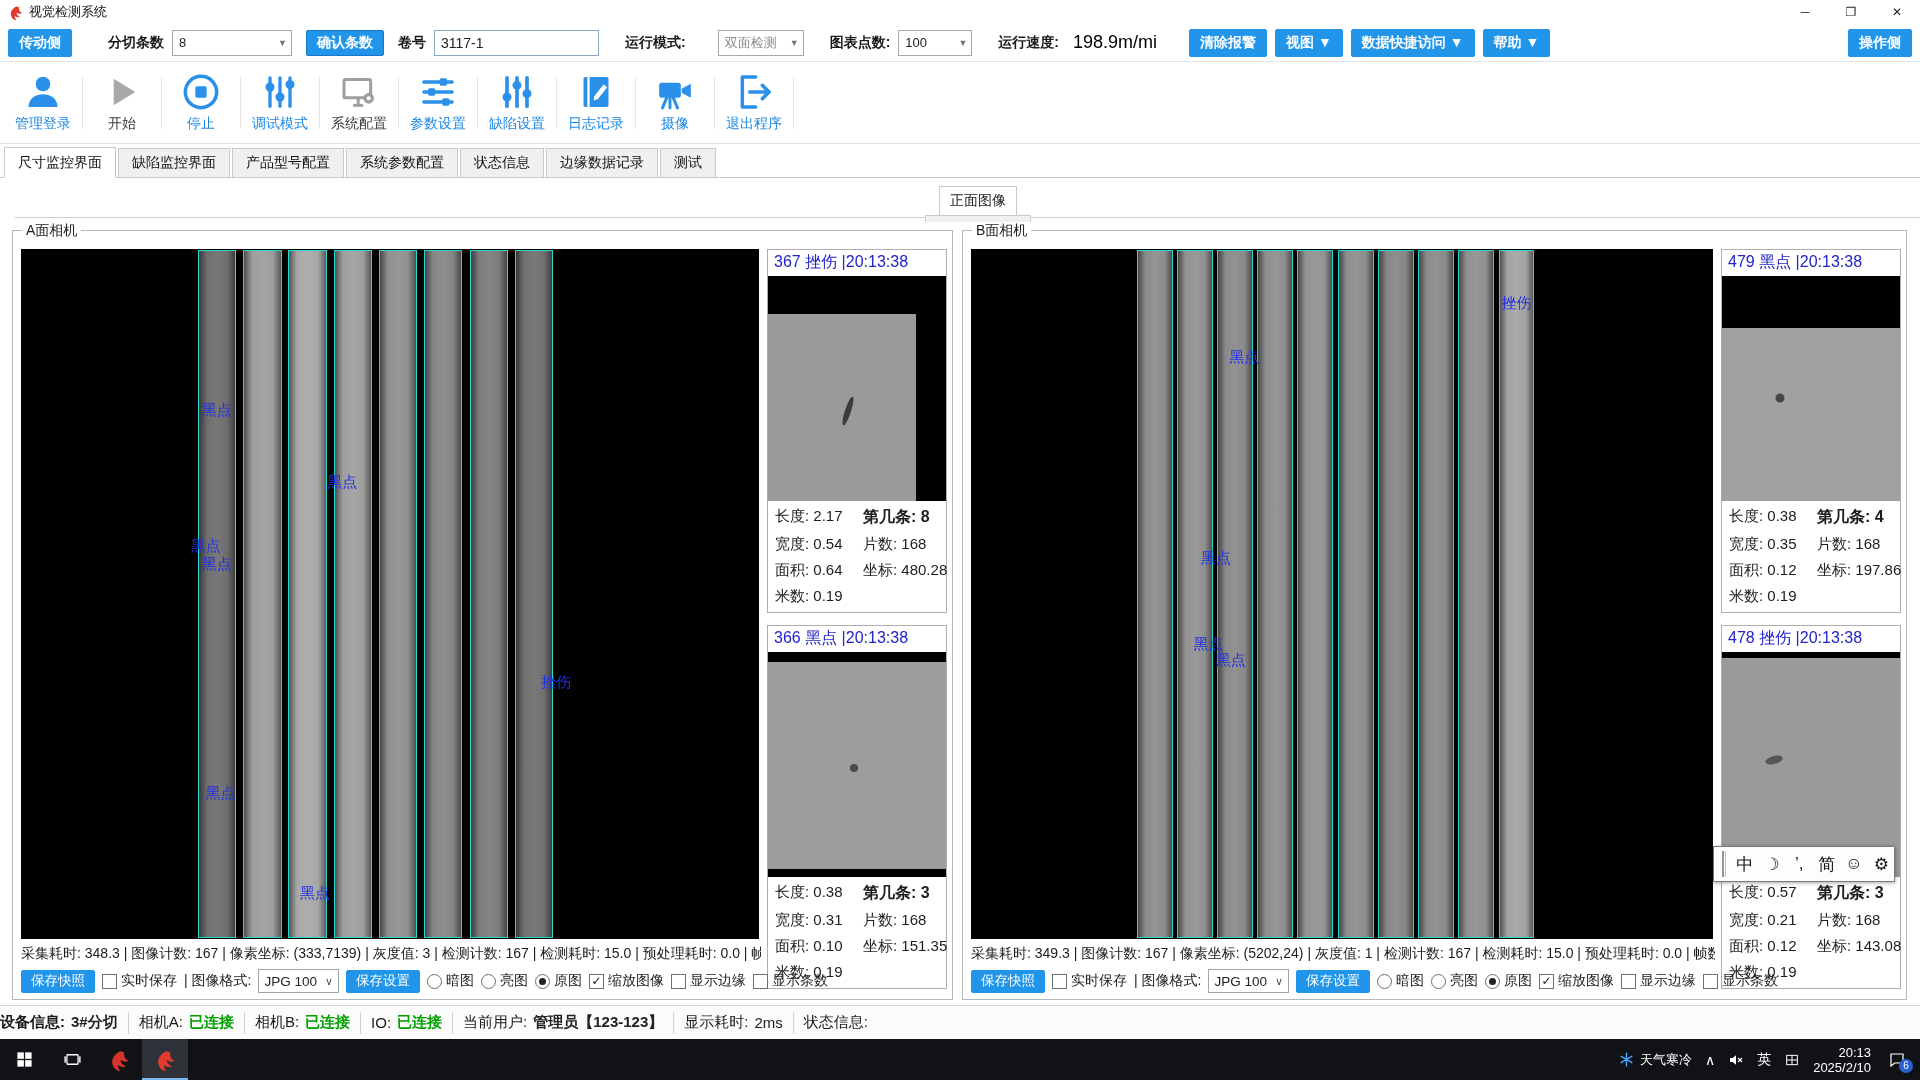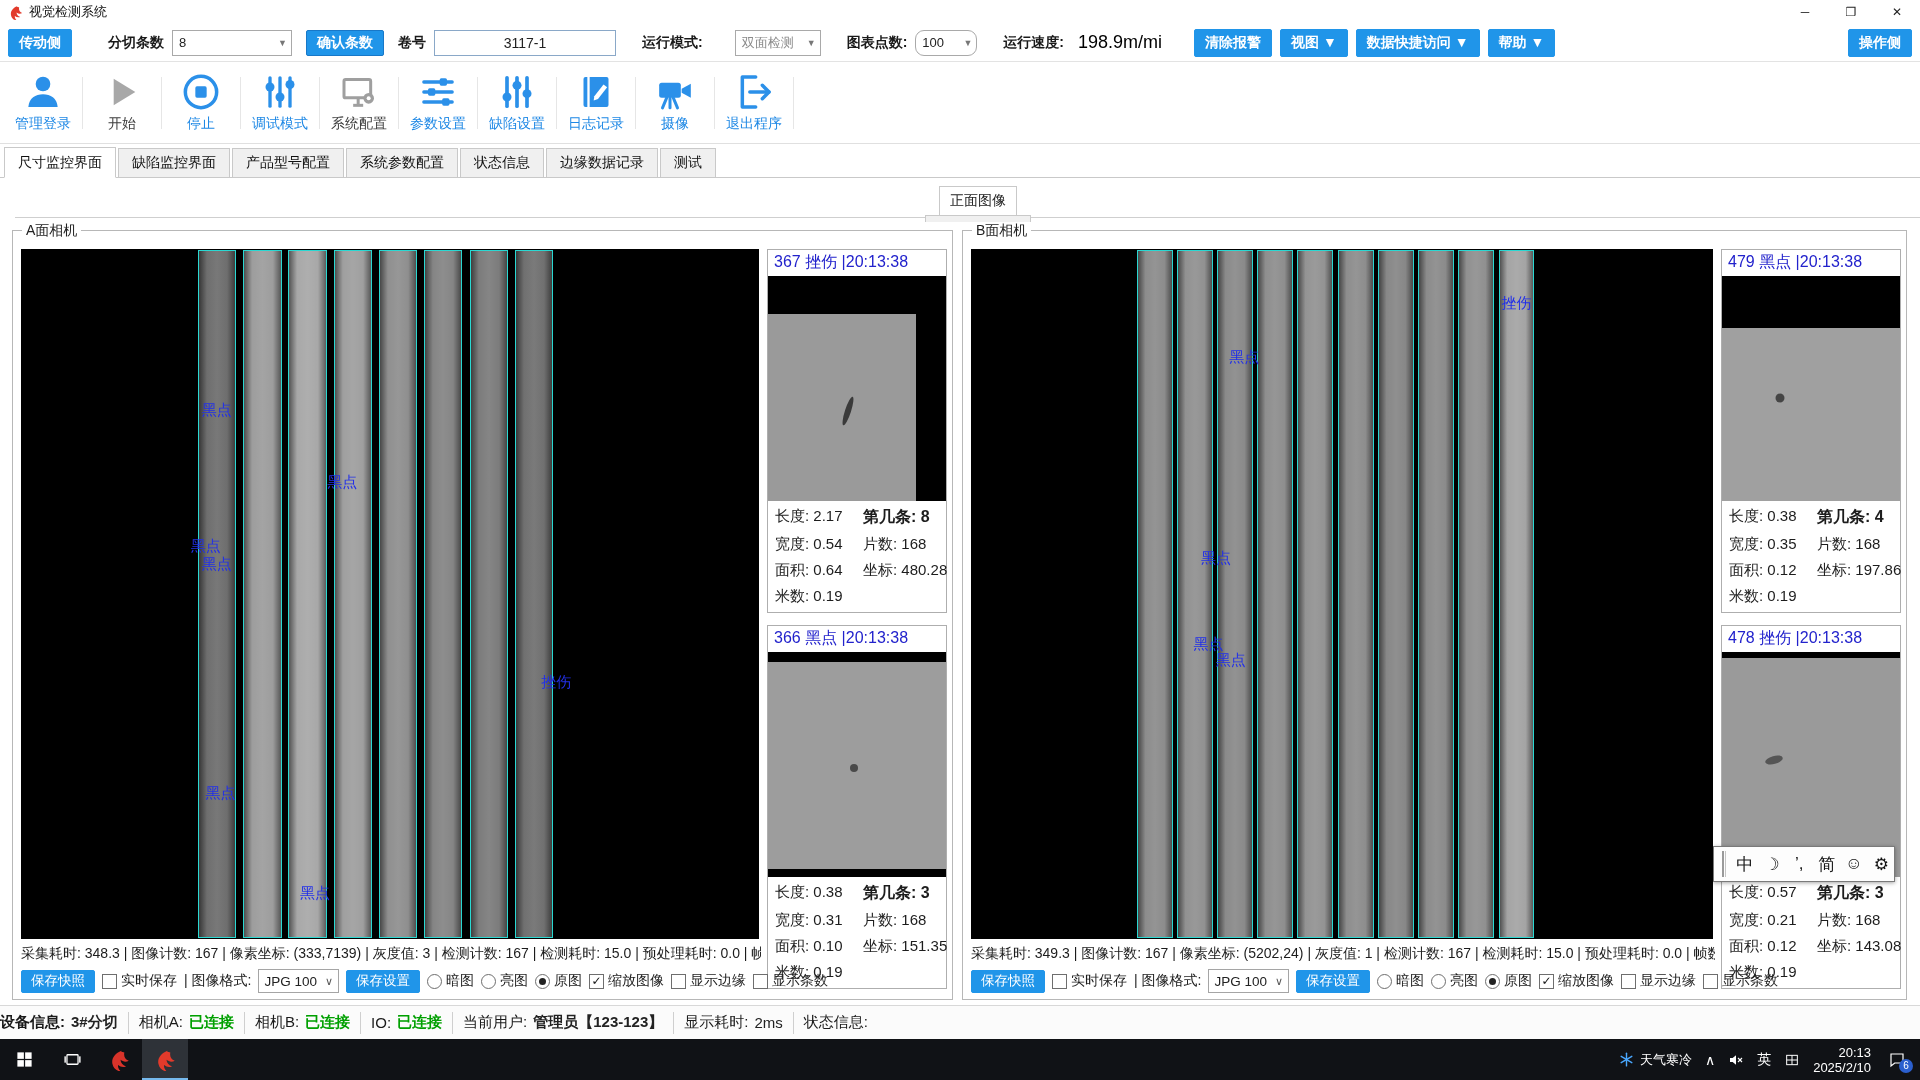--- a/index.html
+++ b/index.html
@@ -150,28 +150,28 @@
 
   <div class="toolbar">
     <button class="blue-btn">传动侧</button>
     <span class="tb-label gap36">分切条数</span>
     <span class="combo gap8" style="width:120px;">
       <span>8</span>
       <span class="arr">▼</span>
     </span>
     <button class="blue-btn bordered gap14" style="height:26px;">确认条数</button>
     <span class="tb-label gap14">卷号</span>
-    <input class="tb-input gap8" style="width: 182px; margin-left: 8px; text-align: center;" value="3117-1">
+    <input class="tb-input gap8" style="width: 165px; margin-left: 8px;" value="3117-1">
     <span class="tb-label gap26">运行模式:</span>
     <span class="combo gap8" style="width:86px;color:#8a8a8a;margin-left:32px;">
       <span>双面检测</span>
       <span class="arr">▼</span>
     </span>
     <span class="tb-label gap26">图表点数:</span>
-    <span class="combo gap8" style="width:62px;border-radius:9px;">
+    <span class="combo gap8" style="width:74px;">
       <span>100</span>
       <span class="arr">▼</span>
     </span>
     <span class="tb-label gap26">运行速度:</span>
     <span class="speed-val gap8">198.9m/mi</span>
     <button class="blue-btn gap26">清除报警</button>
     <button class="blue-btn gap8">视图 ▼</button>
     <button class="blue-btn gap8">数据快捷访问 ▼</button>
     <button class="blue-btn gap8">帮助 ▼</button>
     <button class="blue-btn" style="margin-left:auto;">操作侧</button>

